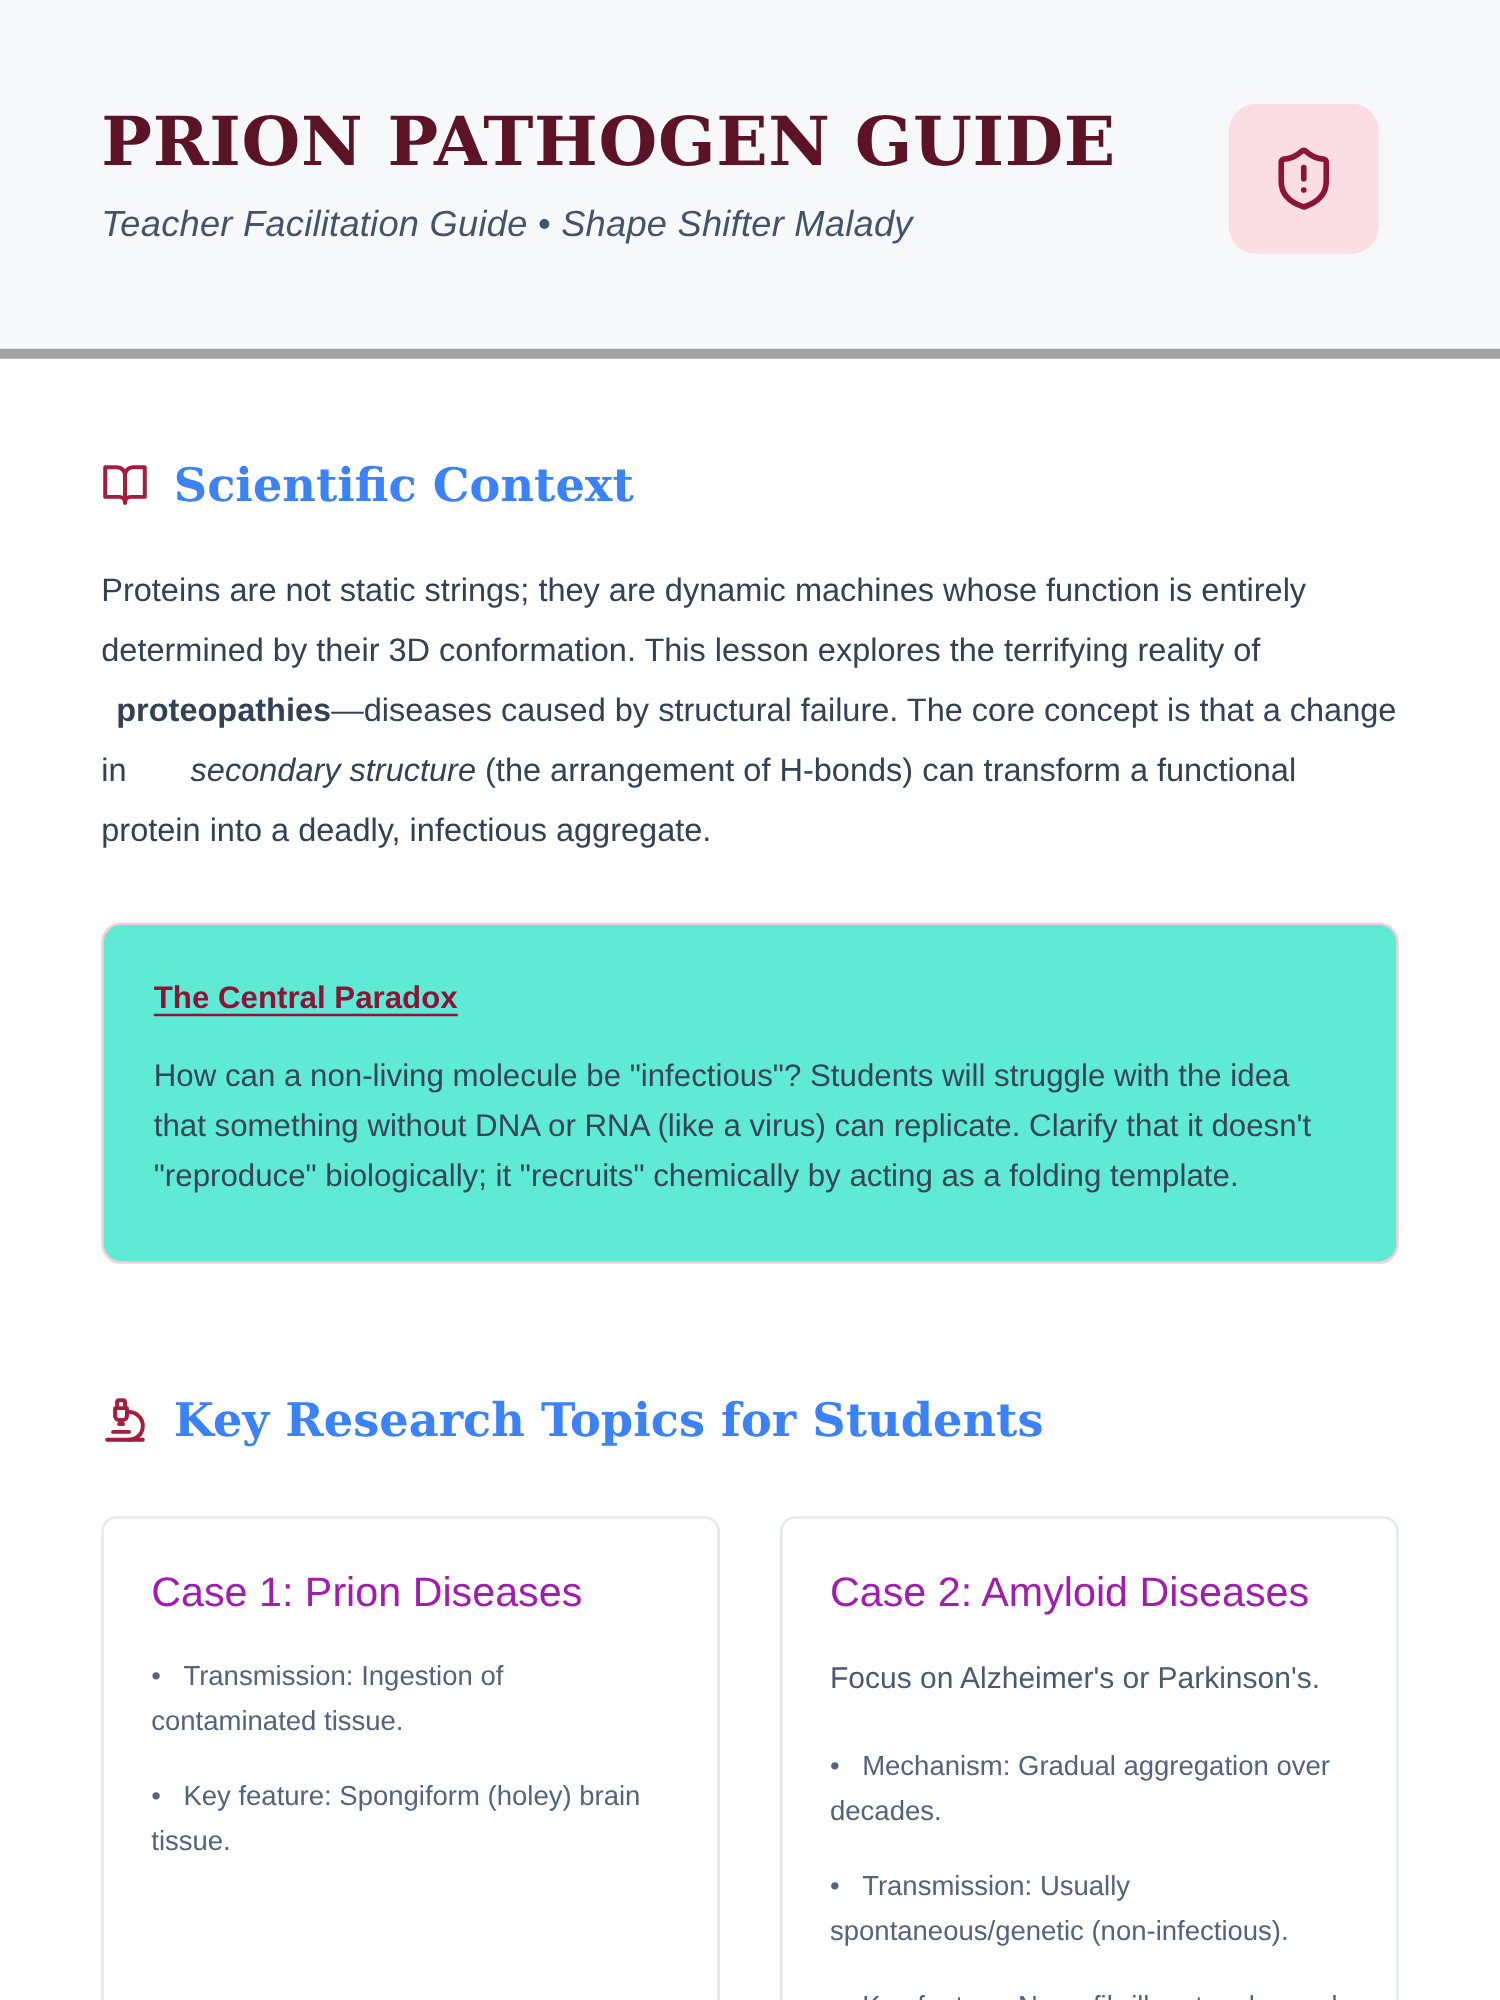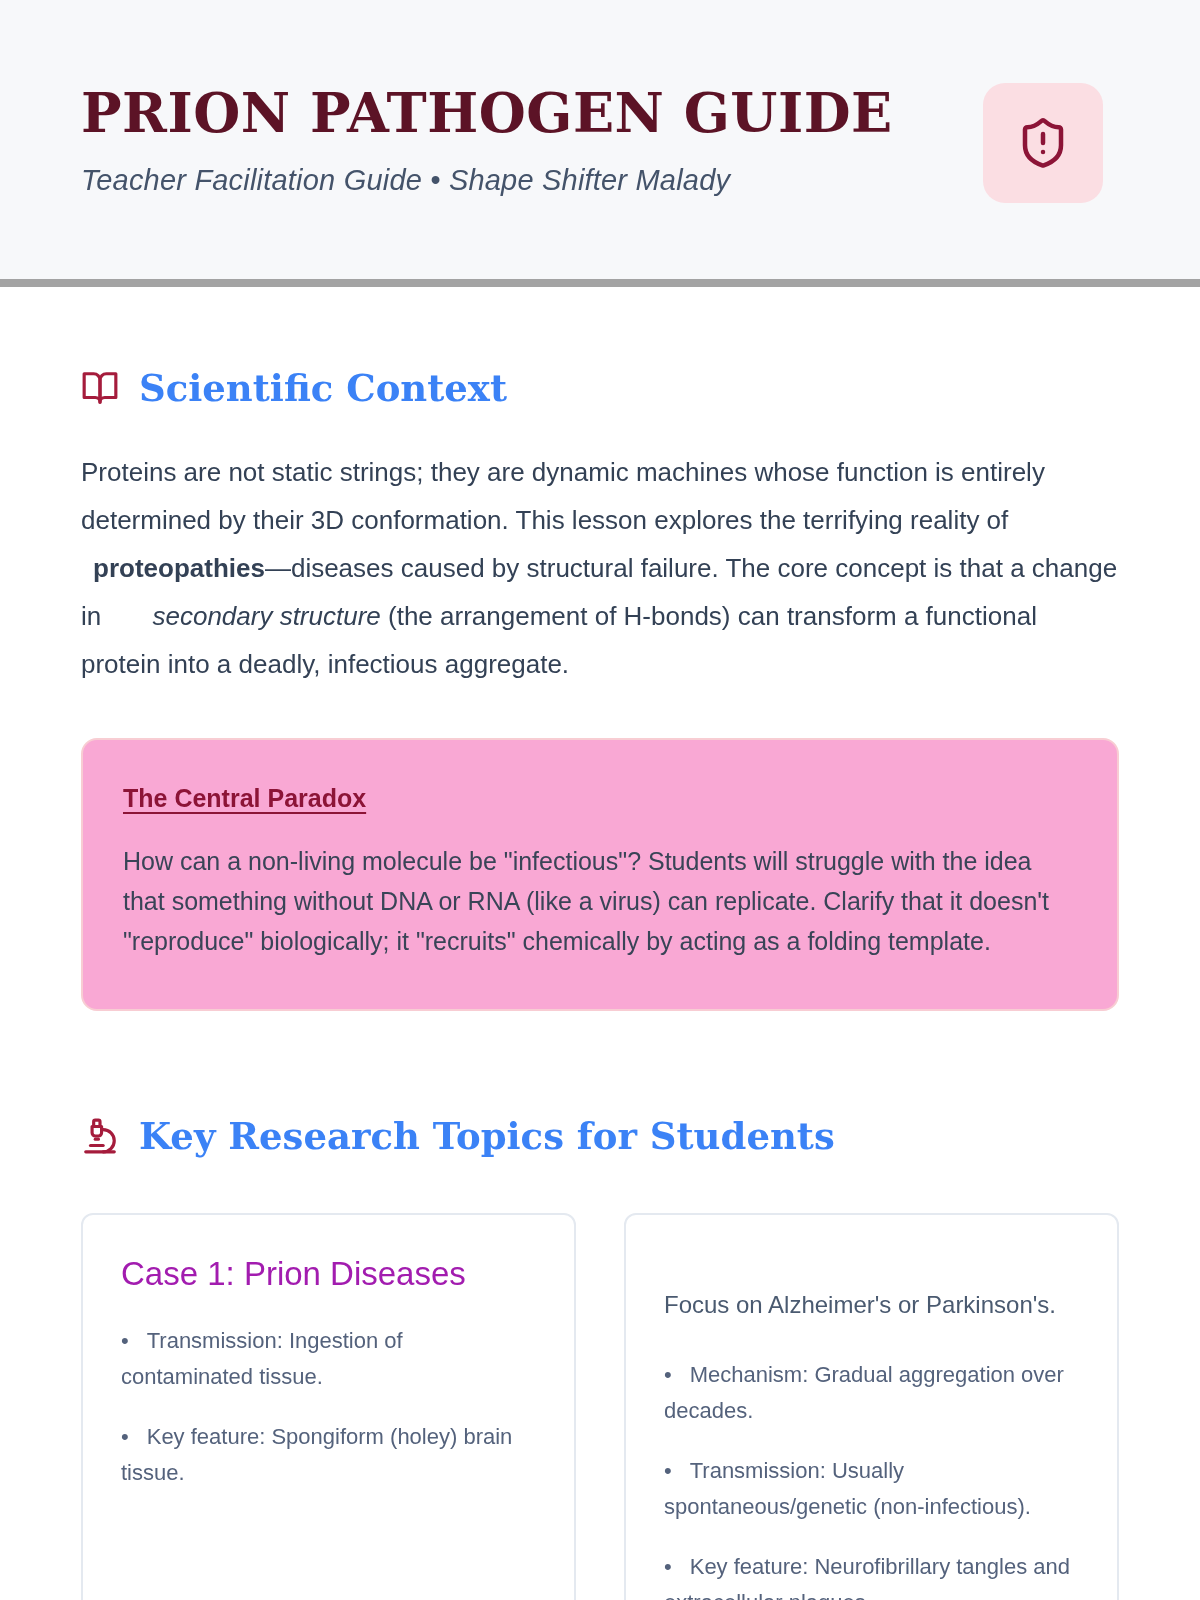--- a/index.html
+++ b/index.html
@@ -40,21 +40,21 @@
   .section-heading .h-icon { flex:0 0 auto; display:flex; color:#a51c3c; }
 
   .context-section { margin-top:80px; }
   .intro-para {
     margin-top:38px; font-size:26px; line-height:48px; color:#334155;
   }
   .intro-para .b { font-weight:700;margin-left:12px; }
   .intro-para .i { font-style:italic;margin-left:44px; }
 
   .callout {
-    margin-top:50px; background:#f9a8d4; border:2px solid #f8cdd3;
+    margin-top:50px; background:#5eead4; border:2px solid #f8cdd3;
     border-radius:16px; padding:44px 40px 48px 40px;
   }
   .callout-title {
     font-size:25px; font-weight:700; color:#8c1437;
     text-decoration:underline; text-decoration-thickness:2px; text-underline-offset:5px;
   }
   .callout-body {
     margin-top:28px; font-size:25px; line-height:40px; color:#394457;
   }
 
@@ -133,20 +133,21 @@
 
       <article class="card">
         <h3 class="card-title">Case 1: Prion Diseases</h3>
         <ul>
             <li><span>Transmission: Ingestion of contaminated tissue.</span></li>
             <li><span>Key feature: Spongiform (holey) brain tissue.</span></li>
           </ul>
       </article>
 
       <article class="card">
+        <h3 class="card-title">Case 2: Amyloid Diseases</h3>
         <p class="card-intro">Focus on Alzheimer's or Parkinson's.</p>
         <ul>
             <li><span>Mechanism: Gradual aggregation over decades.</span></li>
             <li><span>Transmission: Usually spontaneous/genetic (non-infectious).</span></li>
             <li><span>Key feature: Neurofibrillary tangles and extracellular plaques.</span></li>
           </ul>
       </article>
 
     </div>
   </section>

